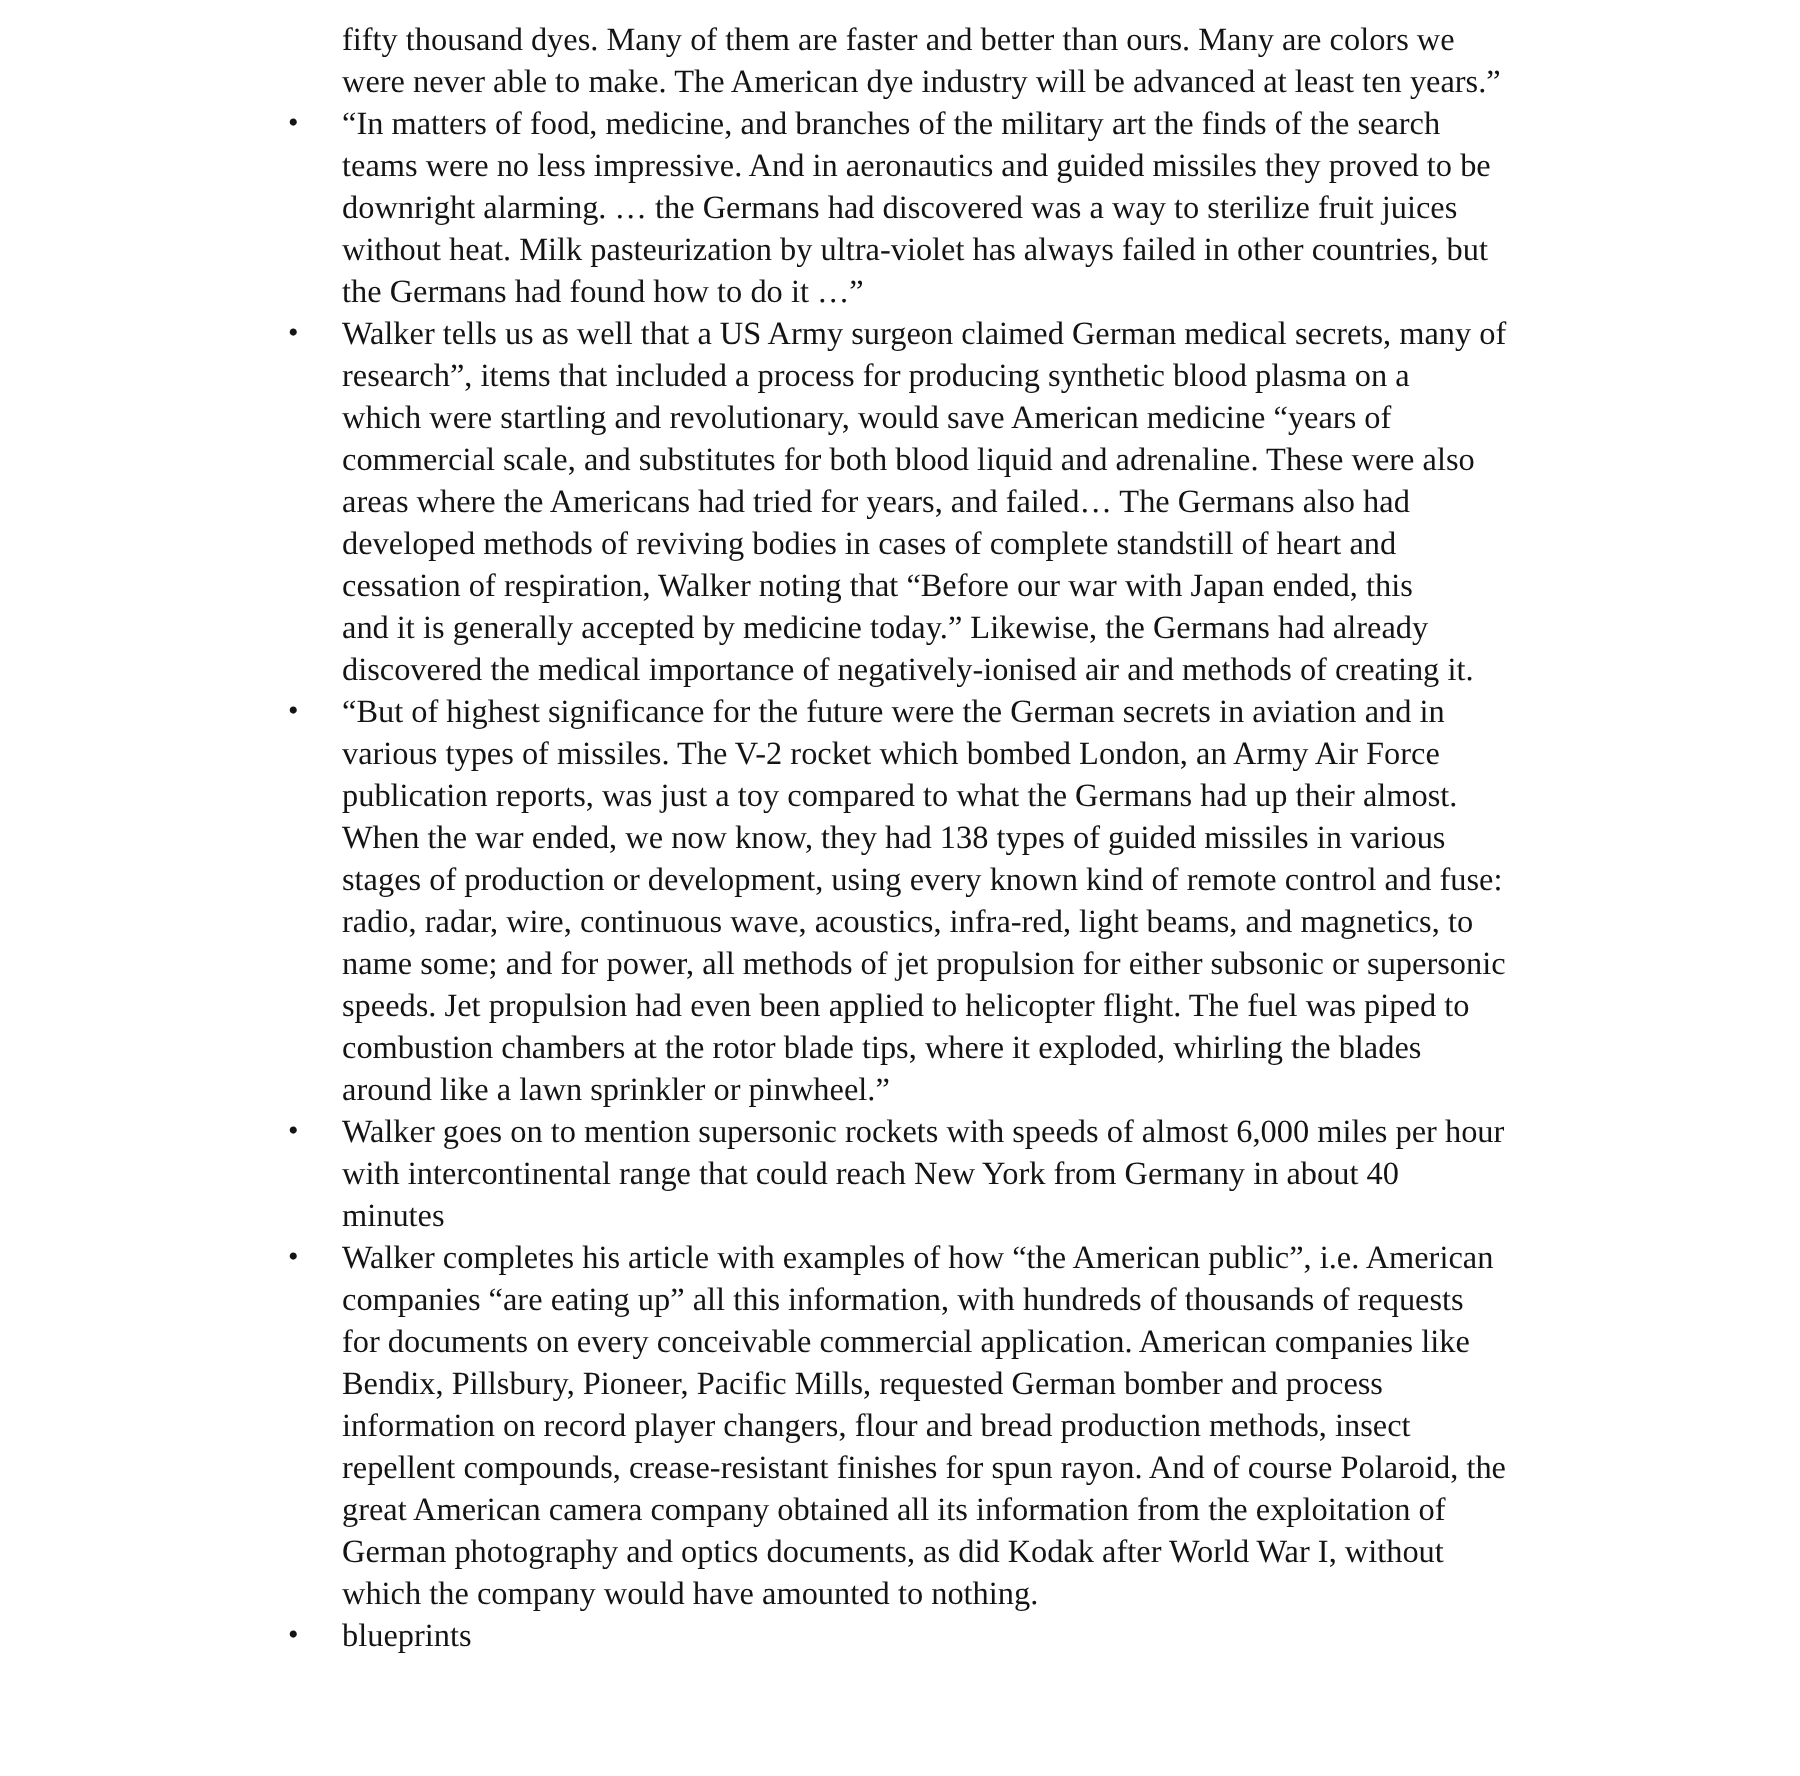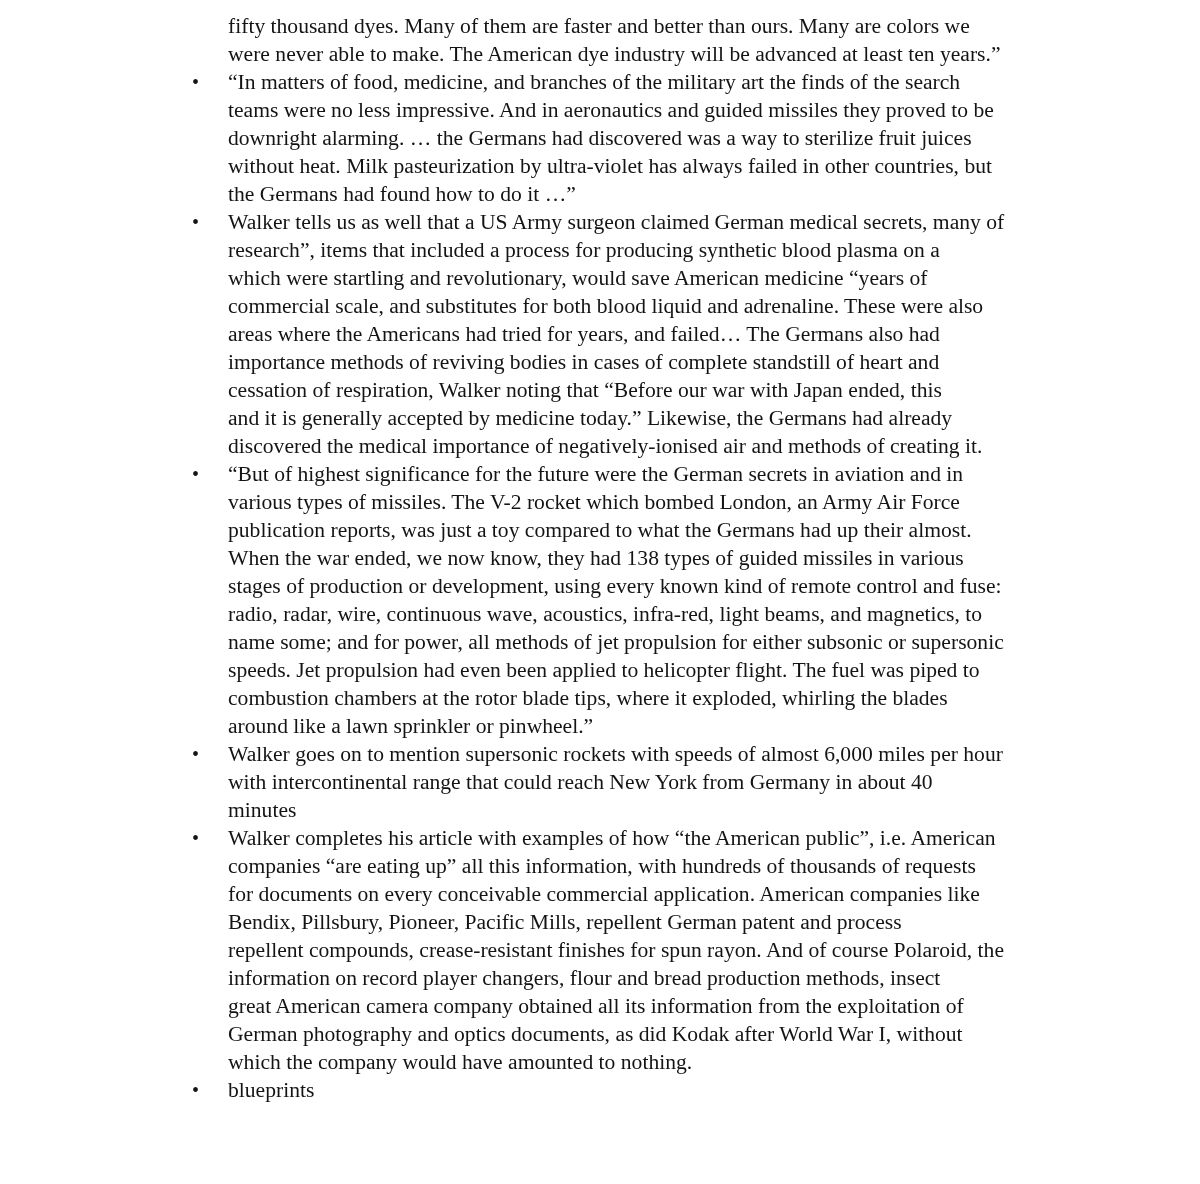--- a/index.html
+++ b/index.html
@@ -33,21 +33,21 @@
       <span class="line">without heat. Milk pasteurization by ultra-violet has always failed in other countries, but</span>
       <span class="line">the Germans had found how to do it …”</span>
     </li>
     <li>
       <span class="bullet">•</span>
       <span class="line">Walker tells us as well that a US Army surgeon claimed German medical secrets, many of</span>
       <span class="line">research”, items that included a process for producing synthetic blood plasma on a</span>
       <span class="line">which were startling and revolutionary, would save American medicine “years of</span>
       <span class="line">commercial scale, and substitutes for both blood liquid and adrenaline. These were also</span>
       <span class="line">areas where the Americans had tried for years, and failed… The Germans also had</span>
-      <span class="line">importance methods of reviving bodies in cases of complete standstill of heart and</span>
+      <span class="line">developed methods of reviving bodies in cases of complete standstill of heart and</span>
       <span class="line">cessation of respiration, Walker noting that “Before our war with Japan ended, this</span>
       <span class="line">and it is generally accepted by medicine today.” Likewise, the Germans had already</span>
       <span class="line">discovered the medical importance of negatively-ionised air and methods of creating it.</span>
     </li>
     <li>
       <span class="bullet">•</span>
       <span class="line">“But of highest significance for the future were the German secrets in aviation and in</span>
       <span class="line">various types of missiles. The V-2 rocket which bombed London, an Army Air Force</span>
       <span class="line">publication reports, was just a toy compared to what the Germans had up their almost.</span>
       <span class="line">When the war ended, we now know, they had 138 types of guided missiles in various</span>
@@ -62,23 +62,23 @@
       <span class="bullet">•</span>
       <span class="line">Walker goes on to mention supersonic rockets with speeds of almost 6,000 miles per hour</span>
       <span class="line">with intercontinental range that could reach New York from Germany in about 40</span>
       <span class="line">minutes</span>
     </li>
     <li>
       <span class="bullet">•</span>
       <span class="line">Walker completes his article with examples of how “the American public”, i.e. American</span>
       <span class="line">companies “are eating up” all this information, with hundreds of thousands of requests</span>
       <span class="line">for documents on every conceivable commercial application. American companies like</span>
-      <span class="line">Bendix, Pillsbury, Pioneer, Pacific Mills, repellent German patent and process</span>
+      <span class="line">Bendix, Pillsbury, Pioneer, Pacific Mills, requested German bomber and process</span>
+      <span class="line">information on record player changers, flour and bread production methods, insect</span>
       <span class="line">repellent compounds, crease-resistant finishes for spun rayon. And of course Polaroid, the</span>
-      <span class="line">information on record player changers, flour and bread production methods, insect</span>
       <span class="line">great American camera company obtained all its information from the exploitation of</span>
       <span class="line">German photography and optics documents, as did Kodak after World War I, without</span>
       <span class="line">which the company would have amounted to nothing.</span>
     </li>
     <li>
       <span class="bullet">•</span>
       <span class="line">blueprints</span>
     </li>
   </ul>
 </div>

